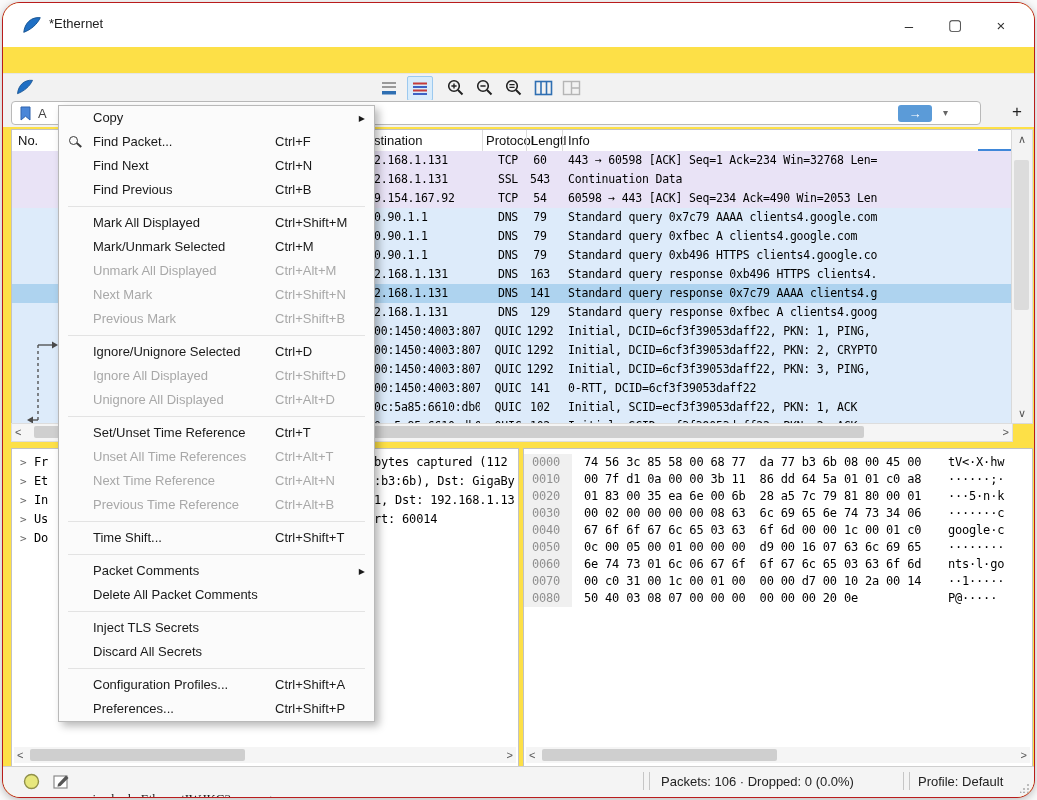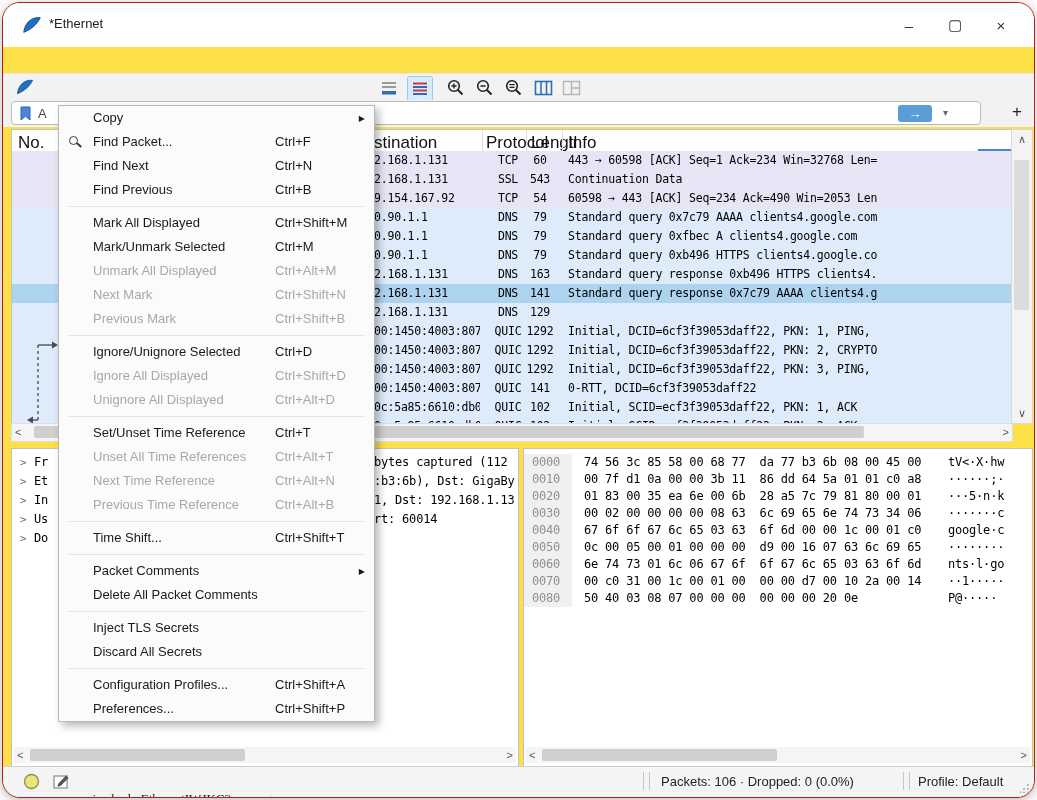--- a/index.html
+++ b/index.html
@@ -23,21 +23,21 @@
   
   #filterbar{position:absolute;left:0;top:97px;width:100%;height:27px;background:#f2f2f2;}
   #filterfield{position:absolute;left:8px;top:1px;width:968px;height:22px;background:#fff;border:1px solid #b9b9b9;border-radius:4px;}
   #filtertext{position:absolute;left:26px;top:4px;font-size:13px;color:#454545;}
   #applybtn{position:absolute;right:48px;top:3px;width:34px;height:17px;background:#5b9bd8;border-radius:3px;color:#fff;
             display:flex;align-items:center;justify-content:center;font-size:13px;font-weight:bold;}
   #filtercaret{position:absolute;right:32px;top:5px;font-size:10px;color:#666;}
   #plusbtn{position:absolute;right:8px;top:2px;font-size:17px;color:#222;width:18px;text-align:center;}
   
   #plist{position:absolute;left:8px;top:126px;width:1000px;height:293px;background:#fff;border:1px solid #c2c2c2;overflow:hidden;}
-  #plheader{position:absolute;left:0;top:0;width:100%;height:21px;background:#fff;border-bottom:1px solid #d5d5d5;font-size:17px;color:#111;}
+  #plheader{position:absolute;left:0;top:0;width:100%;height:21px;background:#fff;border-bottom:1px solid #d5d5d5;font-size:13px;color:#111;}
   #plheader .hl-col{position:absolute;top:3px;}
   .hsep{position:absolute;top:0;width:1px;height:21px;background:#dcdcdc;}
   #plrows{position:absolute;left:0;top:21px;width:100%;height:272px;overflow:hidden;
           font-family:"DejaVu Sans Mono",monospace;font-size:11.5px;letter-spacing:-0.2px;color:#000;}
   .prow{position:relative;height:19px;line-height:19px;white-space:nowrap;}
   .prow.tcp{background:#e9e3f6;}
   .prow.udp{background:#ddebfa;}
   .prow.sel{background:#aed3ef;}
   .c-dst{position:absolute;left:362px;width:106px;overflow:hidden;}
   .c-proto{position:absolute;left:474px;width:44px;overflow:hidden;text-align:center;}
@@ -233,20 +233,21 @@
           <div class="prow udp sel">
             <span class="c-dst">2.168.1.131</span>
             <span class="c-proto">DNS</span>
             <span class="c-len">141</span>
             <span class="c-info">Standard query response 0x7c79 AAAA clients4.g</span>
           </div>
           <div class="prow udp">
             <span class="c-dst">2.168.1.131</span>
             <span class="c-proto">DNS</span>
             <span class="c-len">129</span>
+            <span class="c-info">Standard query response 0xfbec A clients4.goog</span>
           </div>
           <div class="prow udp">
             <span class="c-dst">00:1450:4003:807:…</span>
             <span class="c-proto">QUIC</span>
             <span class="c-len">1292</span>
             <span class="c-info">Initial, DCID=6cf3f39053daff22, PKN: 1, PING,</span>
           </div>
           <div class="prow udp">
             <span class="c-dst">00:1450:4003:807:…</span>
             <span class="c-proto">QUIC</span>

